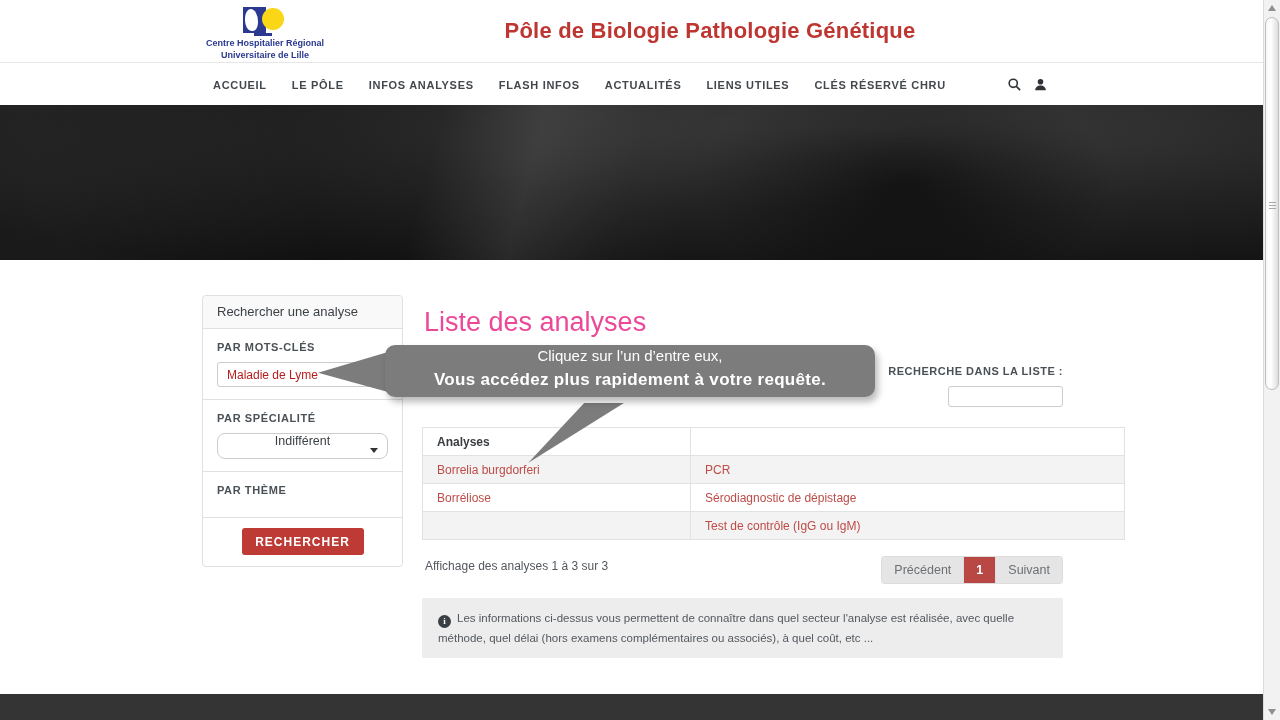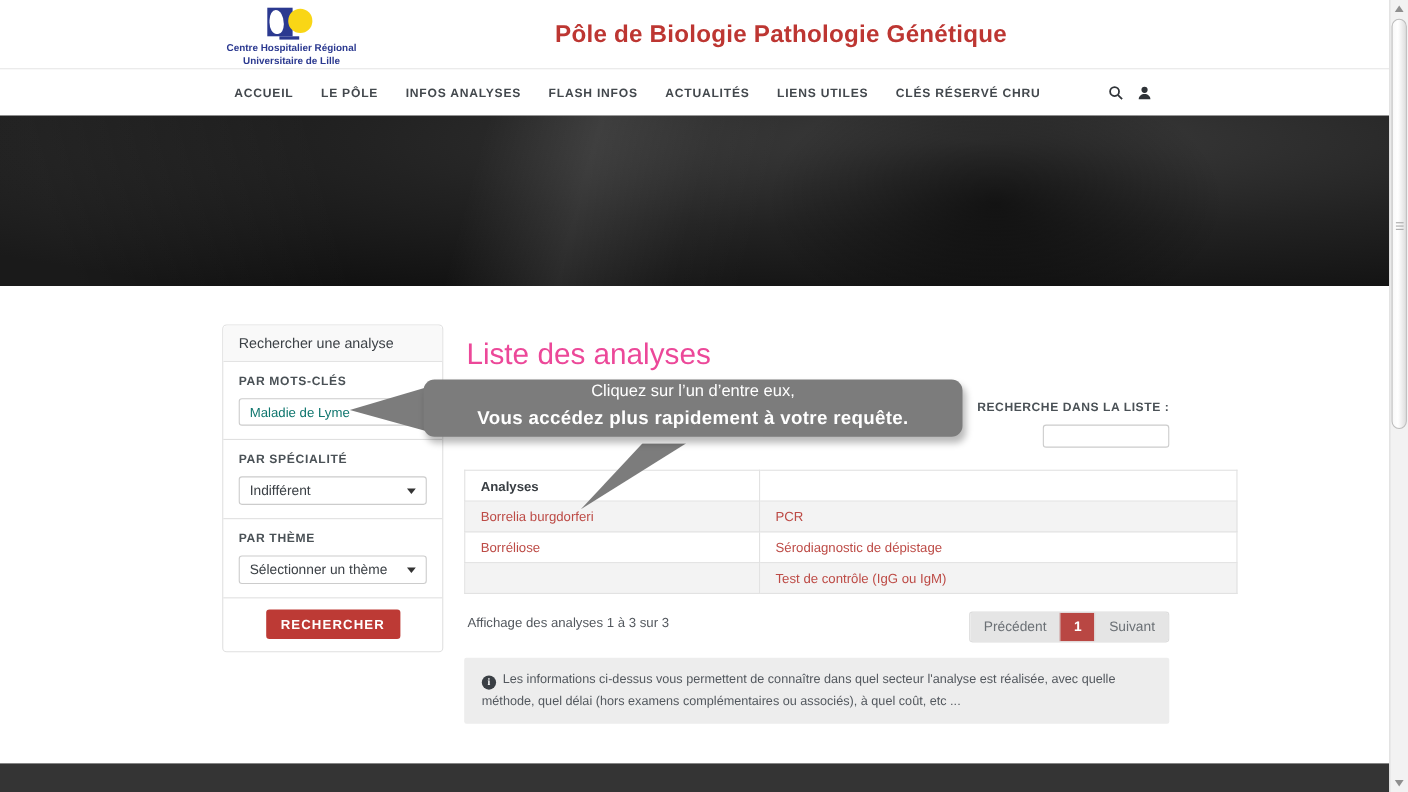--- a/index.html
+++ b/index.html
@@ -36,23 +36,23 @@
                  background:radial-gradient(ellipse at center, rgba(0,0,0,0.55) 0%, rgba(0,0,0,0) 70%); }
 
   
   .sidebar { position:absolute; left:202px; top:295px; width:201px; background:#fff; border:1px solid #e0e0e0; border-radius:4px; }
   .sb-header { height:33px; line-height:32px; padding-left:14px; background:#f9f9f9; border-bottom:1px solid #e0e0e0;
                border-radius:4px 4px 0 0; font-size:13px; color:#3c4146; }
   .sb-section { padding:12px 14px; border-bottom:1px solid #e0e0e0; }
   .sb-section:last-child { border-bottom:none; }
   .sb-label { font-size:11px; font-weight:bold; letter-spacing:0.6px; color:#4a5156; margin-bottom:9px; }
   .sb-input { height:25px; border:1px solid #ccc; border-radius:3px; display:flex; align-items:center; padding:0 9px; background:#fff; }
-  .sb-input-value { font-size:12px; color:#0f766e; }
+  .sb-input-value { font-size:12px; color:#b91c1c; }
   .clear-x { margin-left:auto; color:#c0392b; font-size:12px; font-weight:bold; cursor:pointer; line-height:1; }
-  .sb-select { height:26px; border:1px solid #ccc; border-radius:3px; display:flex; align-items:center; padding:0 9px; background:#fff; cursor:pointer; }
+  .sb-select { height:26px; border:1px solid #ccc; border-radius:8px; display:flex; align-items:center; padding:0 9px; background:#fff; cursor:pointer;flex-direction:column; }
   .sb-select-value { font-size:12.5px; color:#3c4146; }
   .caret { margin-left:auto; width:0; height:0; border-left:4px solid transparent; border-right:4px solid transparent; border-top:5px solid #333; }
   .sb-btn-row { padding:10px 14px 11px; text-align:center; }
   .search-btn { width:122px; height:27px; background:#bd3a35; border:none; border-radius:3px; color:#fff;
                 font-family:inherit; font-size:12px; font-weight:bold; letter-spacing:1px; cursor:pointer; }
 
   
   .main-title { position:absolute; left:424px; top:298px; font-size:27px; font-weight:500; color:#ec4899;margin-top:9px; }
 
   .callout { position:absolute; left:385px; top:345px; width:490px; height:52px; background:#7c7c7c; border-radius:10px;
@@ -157,24 +157,20 @@
     </div>
     <div class="sb-section">
       <div class="sb-label">PAR SPÉCIALITÉ</div>
       <div class="sb-select">
         <span class="sb-select-value">Indifférent</span>
         <span class="caret"></span>
       </div>
     </div>
     <div class="sb-section">
       <div class="sb-label">PAR THÈME</div>
-      <div class="sb-select">
-        <span class="sb-select-value">Sélectionner un thème</span>
-        <span class="caret"></span>
-      </div>
     </div>
     <div class="sb-btn-row">
       <button class="search-btn">RECHERCHER</button>
     </div>
   </div>
 
   <div class="main-title">Liste des analyses</div>
 
   <div class="list-search-label">RECHERCHE DANS LA LISTE :</div>
   <input class="list-search-input" type="text" style="">

